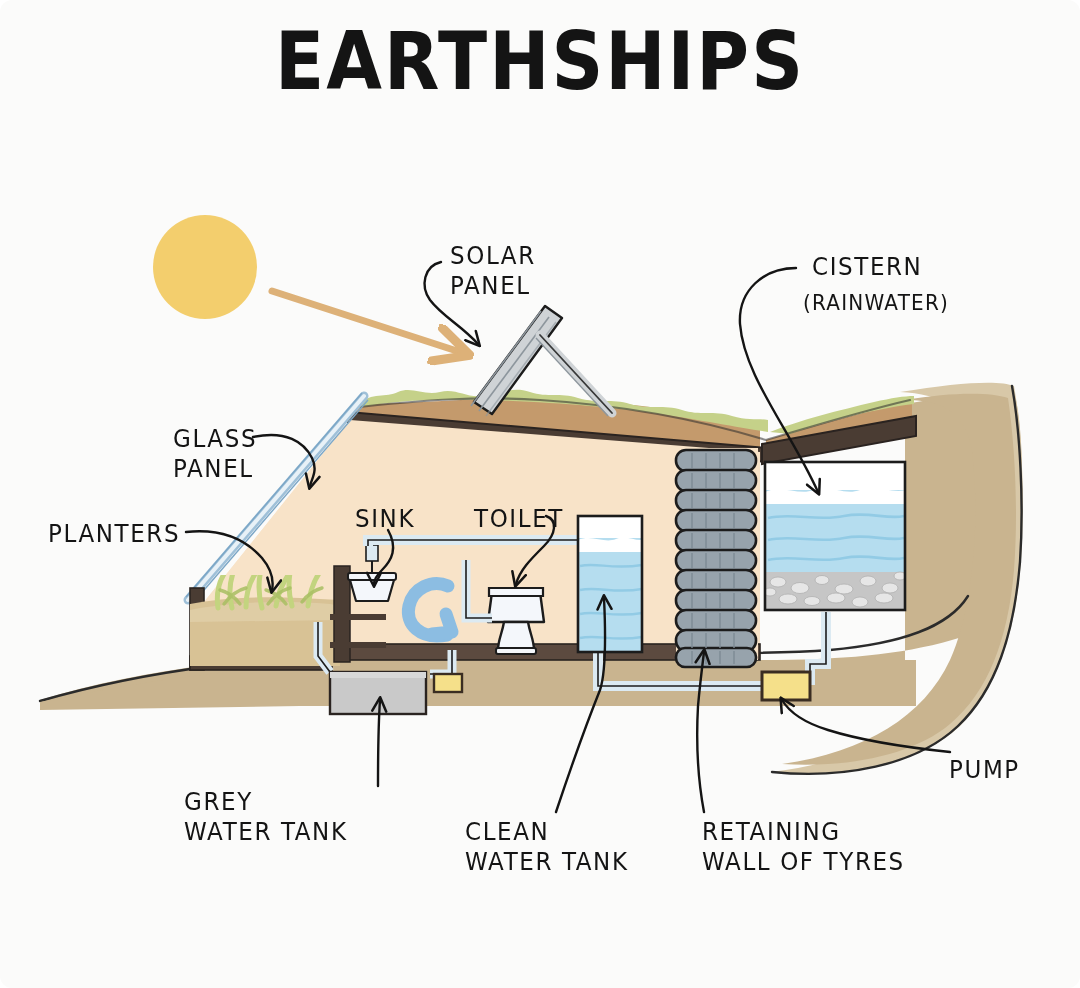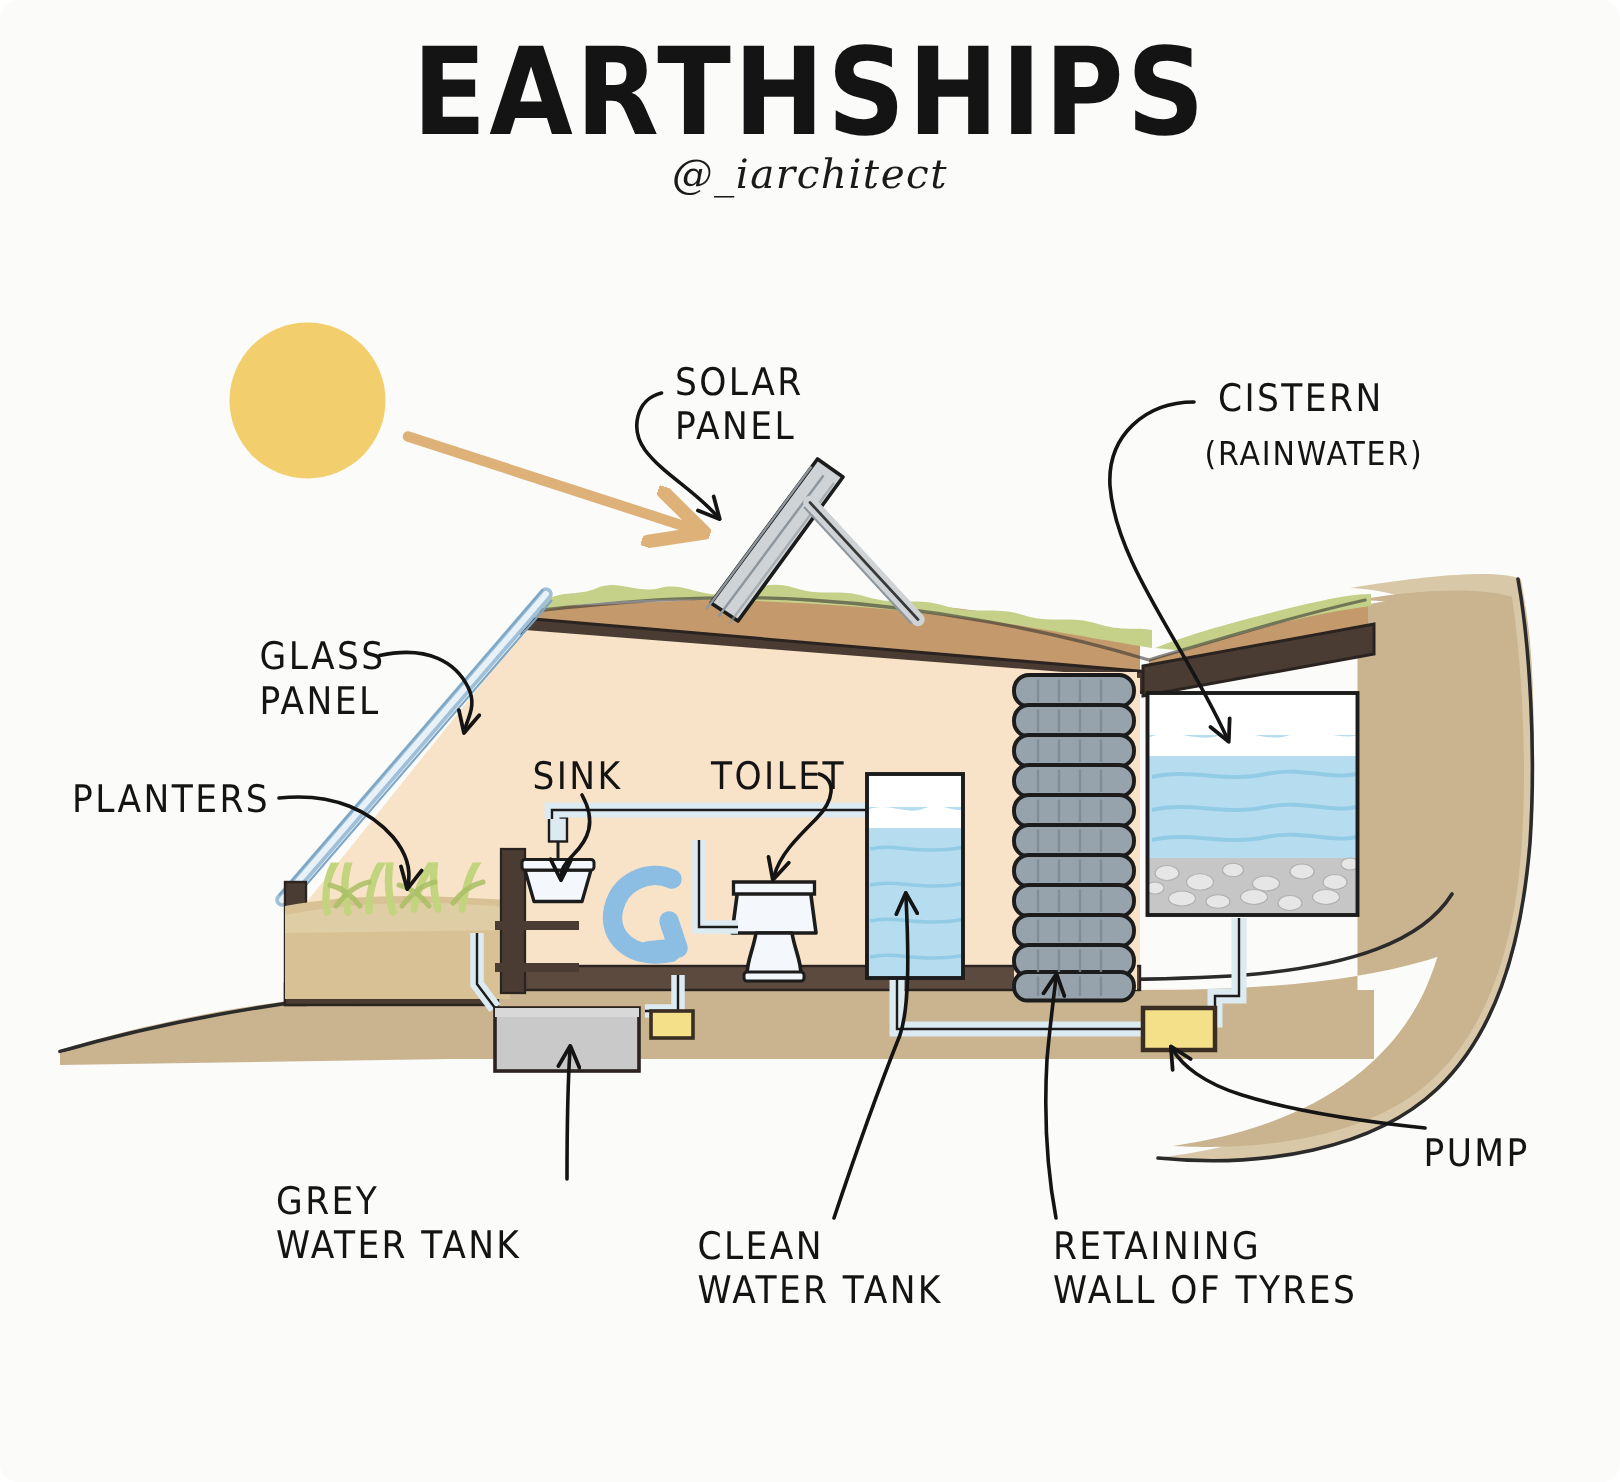--- a/index.html
+++ b/index.html
@@ -64,21 +64,20 @@
     transform-origin: left top;
   }
   .lbl.sm { font-size: 20px; letter-spacing: 1.2px; }
 </style>
 </head>
 <body>
 
 <div id="page">
 
   <div class="hdr" id="title">EARTHSHIPS</div>
-  <div class="hdr" id="handle">@_iarchitect</div>
 
   <svg id="scene" viewBox="0 0 1080 988" xmlns="http://www.w3.org/2000/svg">
 
     <defs>
       <clipPath id="clipCistern">
         <rect x="765" y="462" width="140" height="148"></rect>
       </clipPath>
       <clipPath id="clipCleanTank">
         <rect x="578" y="516" width="64" height="136"></rect>
       </clipPath>

